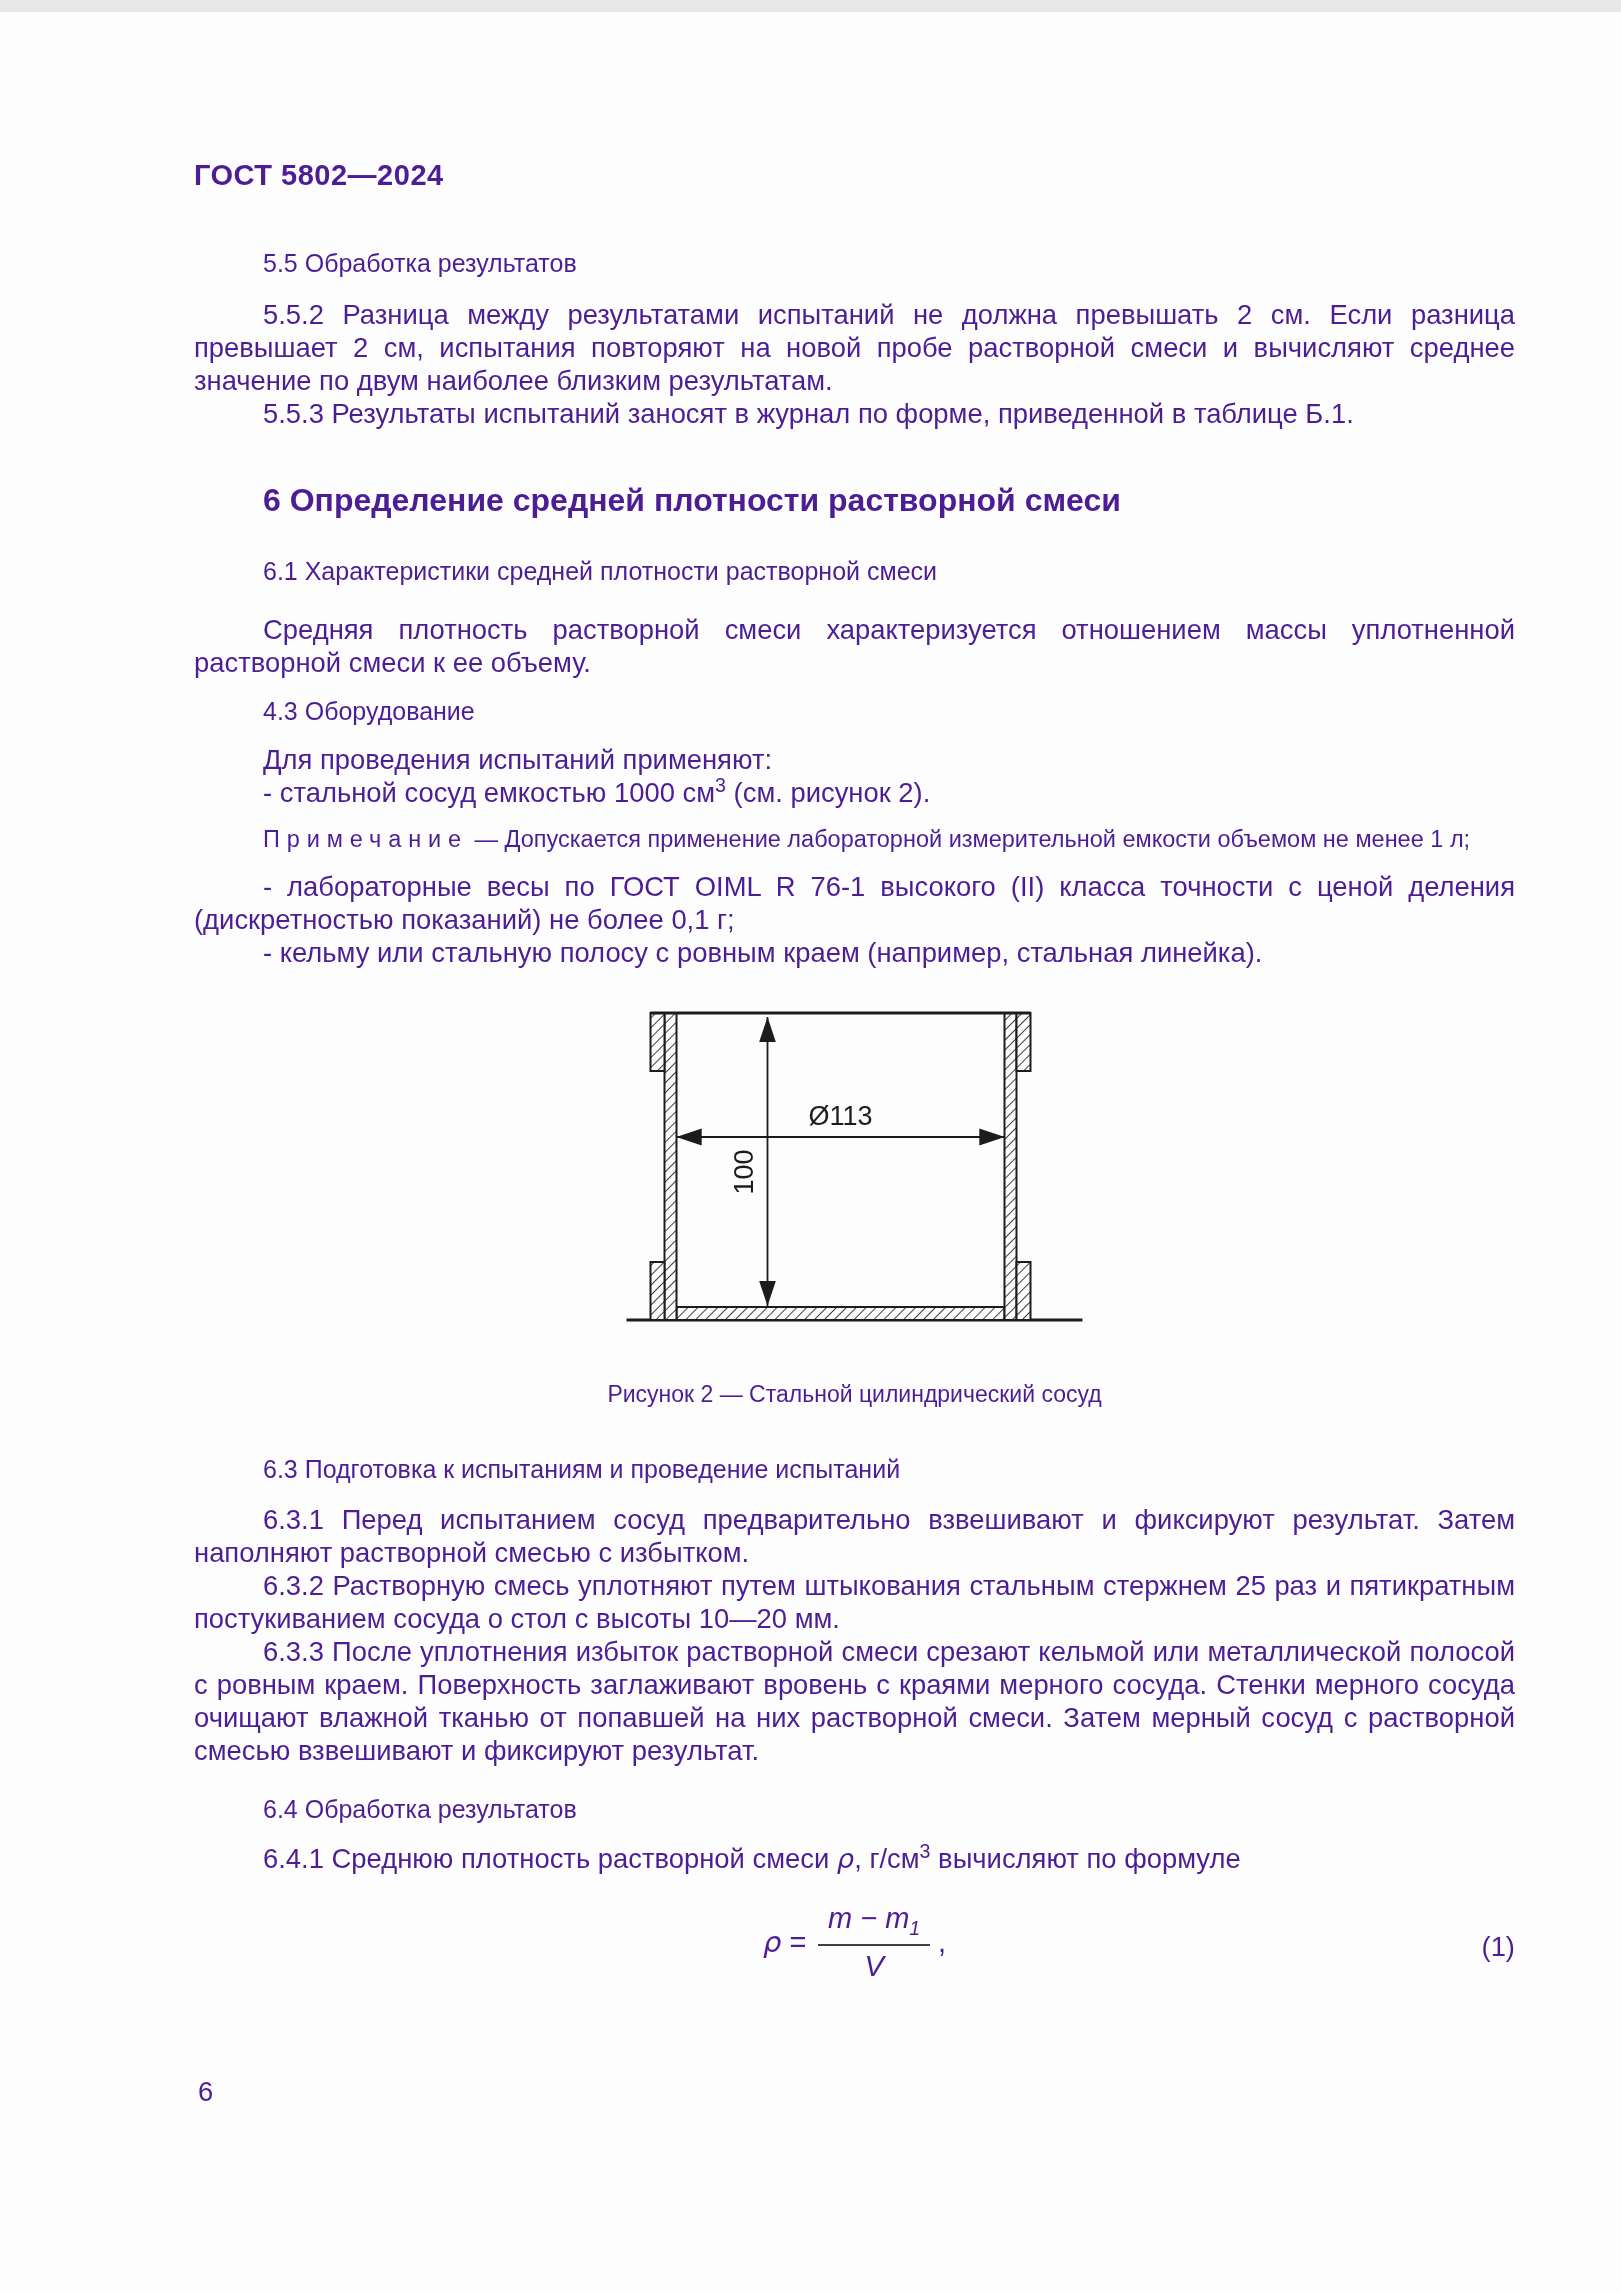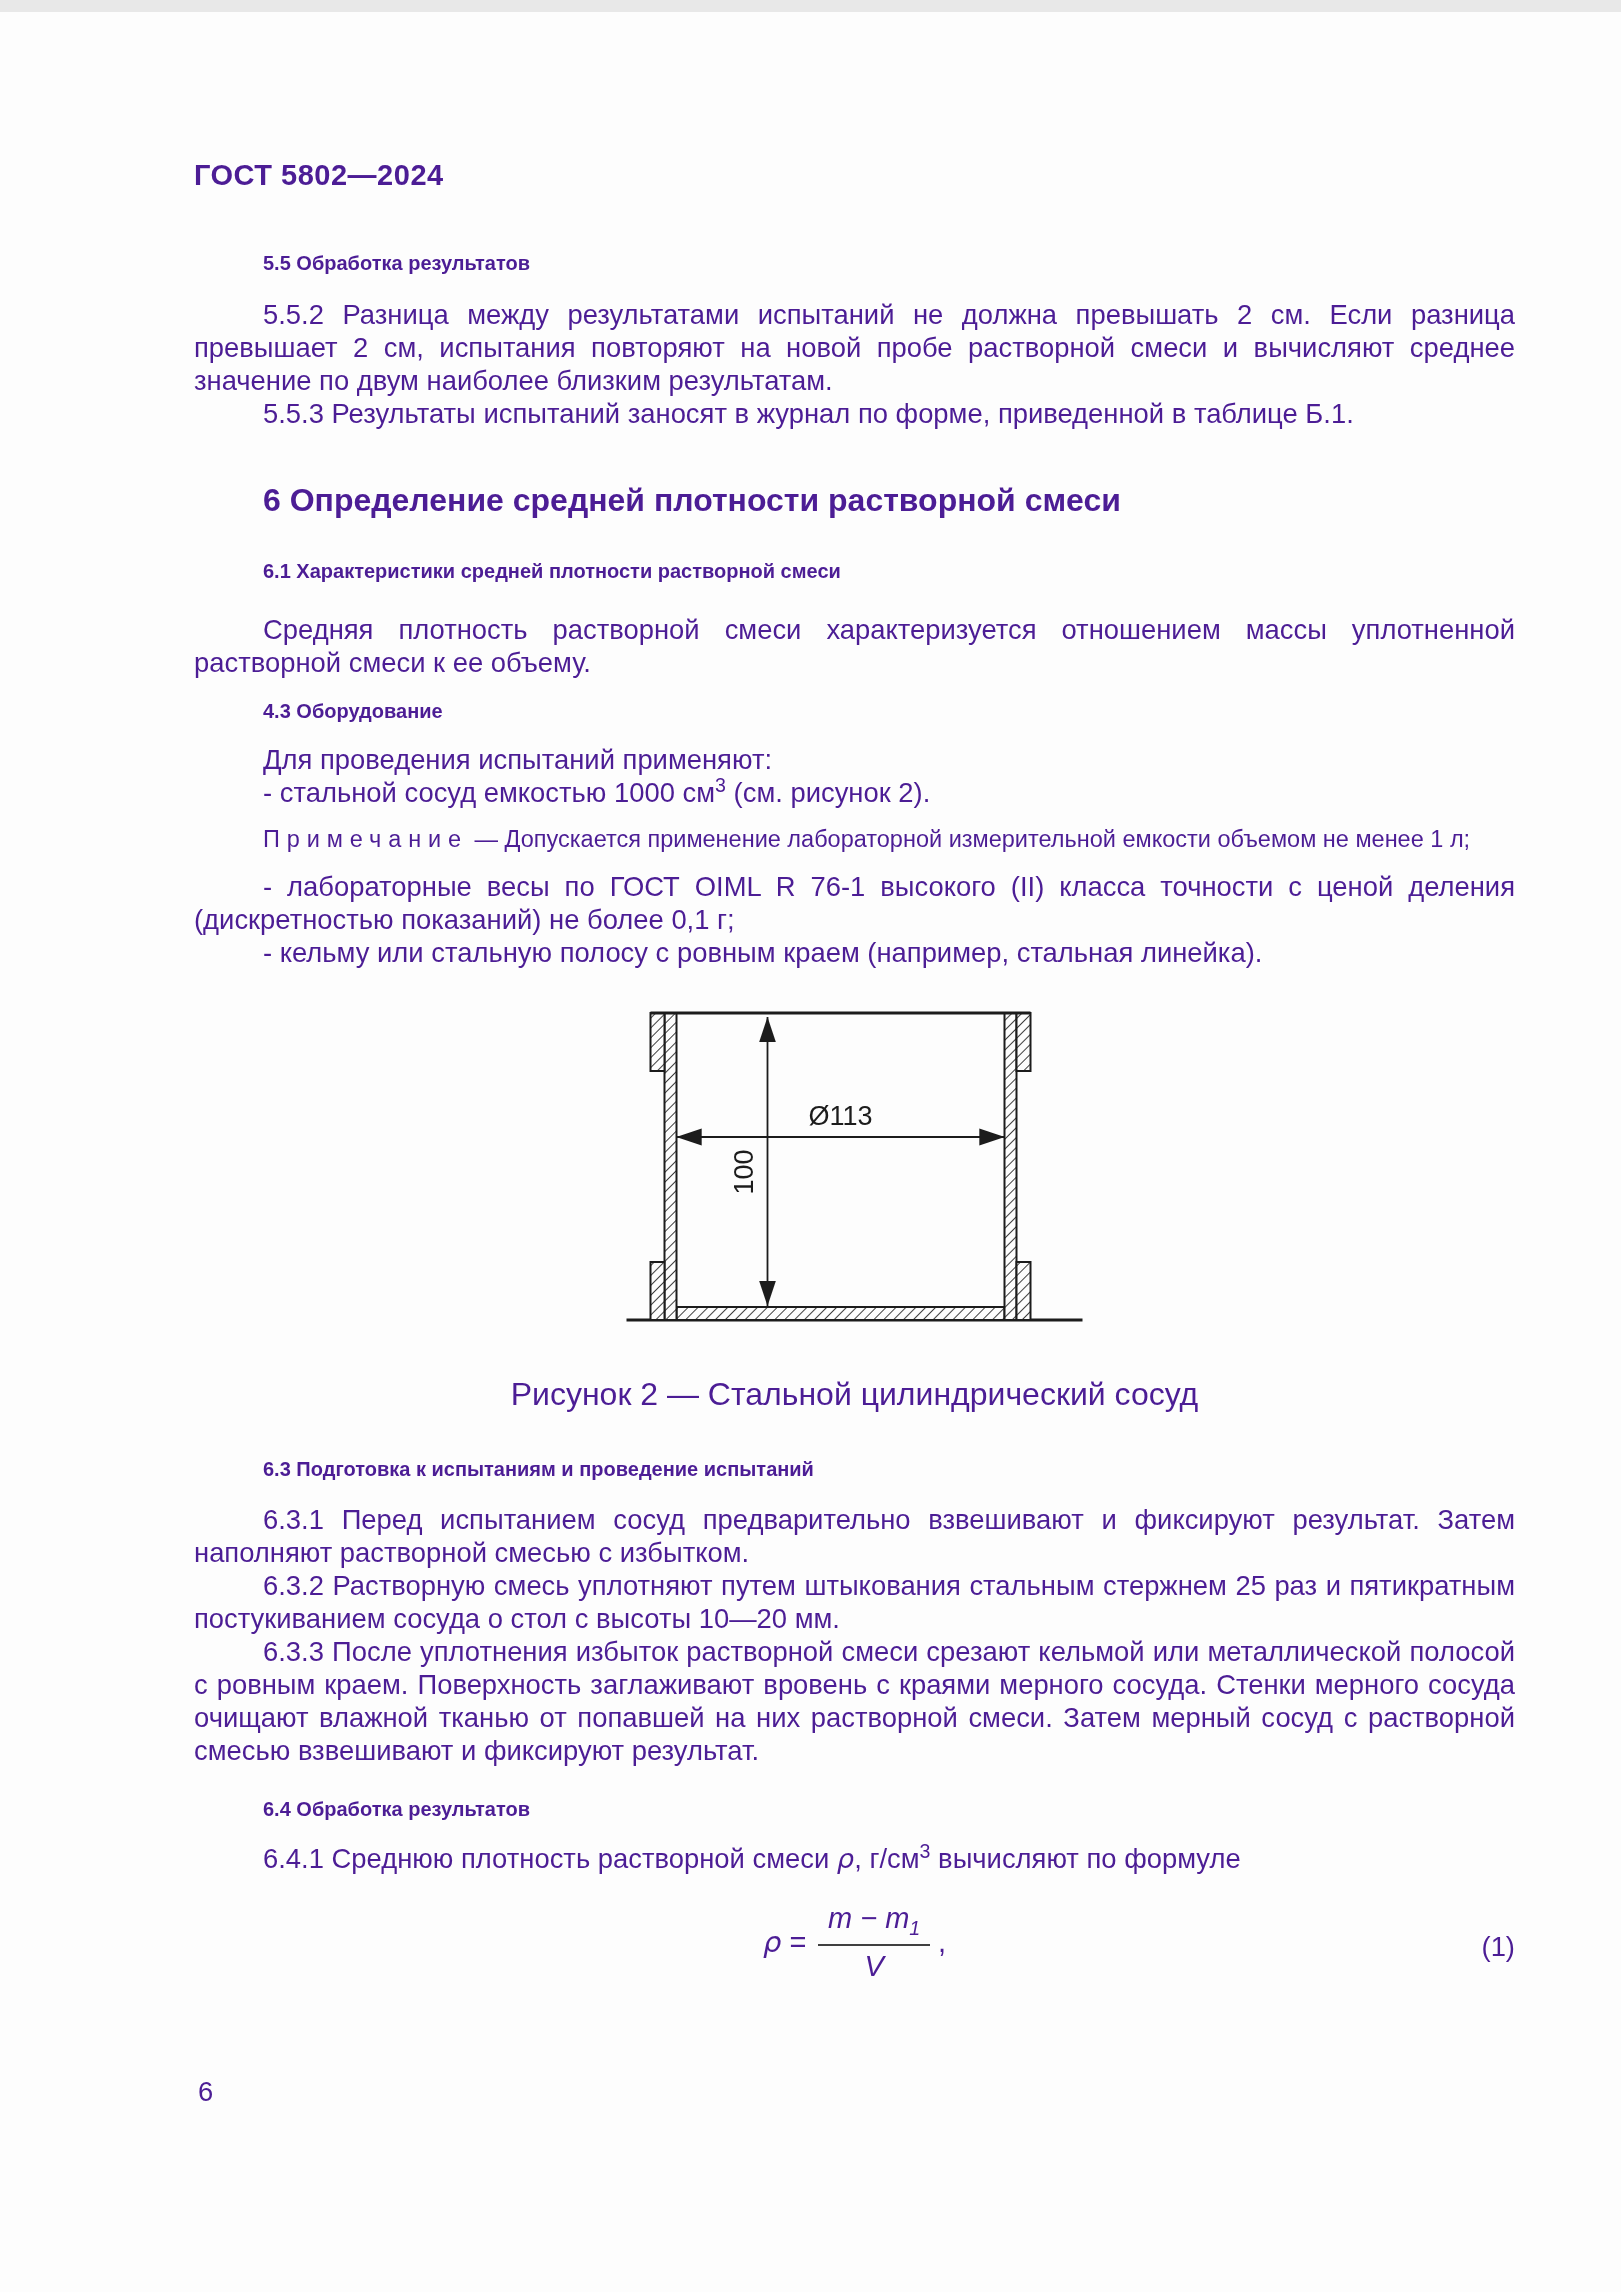--- a/index.html
+++ b/index.html
@@ -21,40 +21,40 @@
     font-size:29px; font-weight:bold;
     margin:0 0 55px 0;
     letter-spacing:0.5px;
   }
   p.body {
     font-size:27.4px; line-height:33px;
     margin:0; text-indent:69px;
     text-align:justify;
   }
   .subheading {
-    font-size:20px; font-weight:bold;
+    font-size:25px; font-weight:normal;
     margin:0; text-indent:69px; line-height:33px;
   }
   .heading-main {
     font-size:32px; font-weight:bold;
     text-indent:69px; margin:51px 0 0 0; line-height:39px;
   }
   #h55 { margin-bottom:17.6px; }
   #h61 { margin-top:35px; }
   #p61 { margin-top:25.5px; }
   #h62 { margin-top:15.7px; }
   #intro62 { margin-top:15.7px; }
   .note {
     font-size:23.5px; line-height:29px;
     margin:15.7px 0; text-indent:69px; text-align:justify;
   }
   .note-label { letter-spacing:6.9px; }
   sup.s3 { font-size:19.6px; vertical-align:super; line-height:0; }
   #figure-block { margin-top:35px; text-align:center; text-indent:0; }
-  #figure-caption { margin-top:41px; text-align:center; text-indent:0; font-size:32px; line-height:31px; }
+  #figure-caption { margin-top:41px; text-align:center; text-indent:0; font-size:23px; line-height:31px; }
   #h63 { margin-top:43px; margin-bottom:17.6px; }
   #h64 { margin-top:25.5px; margin-bottom:15.7px; }
   .rho { font-style:italic; font-family:"DejaVu Sans", sans-serif; }
   #formula-row {
     position:relative;
     margin-top:27.4px;
     height:118px;
   }
   .formula {
     position:absolute; left:0; right:0; top:0;

